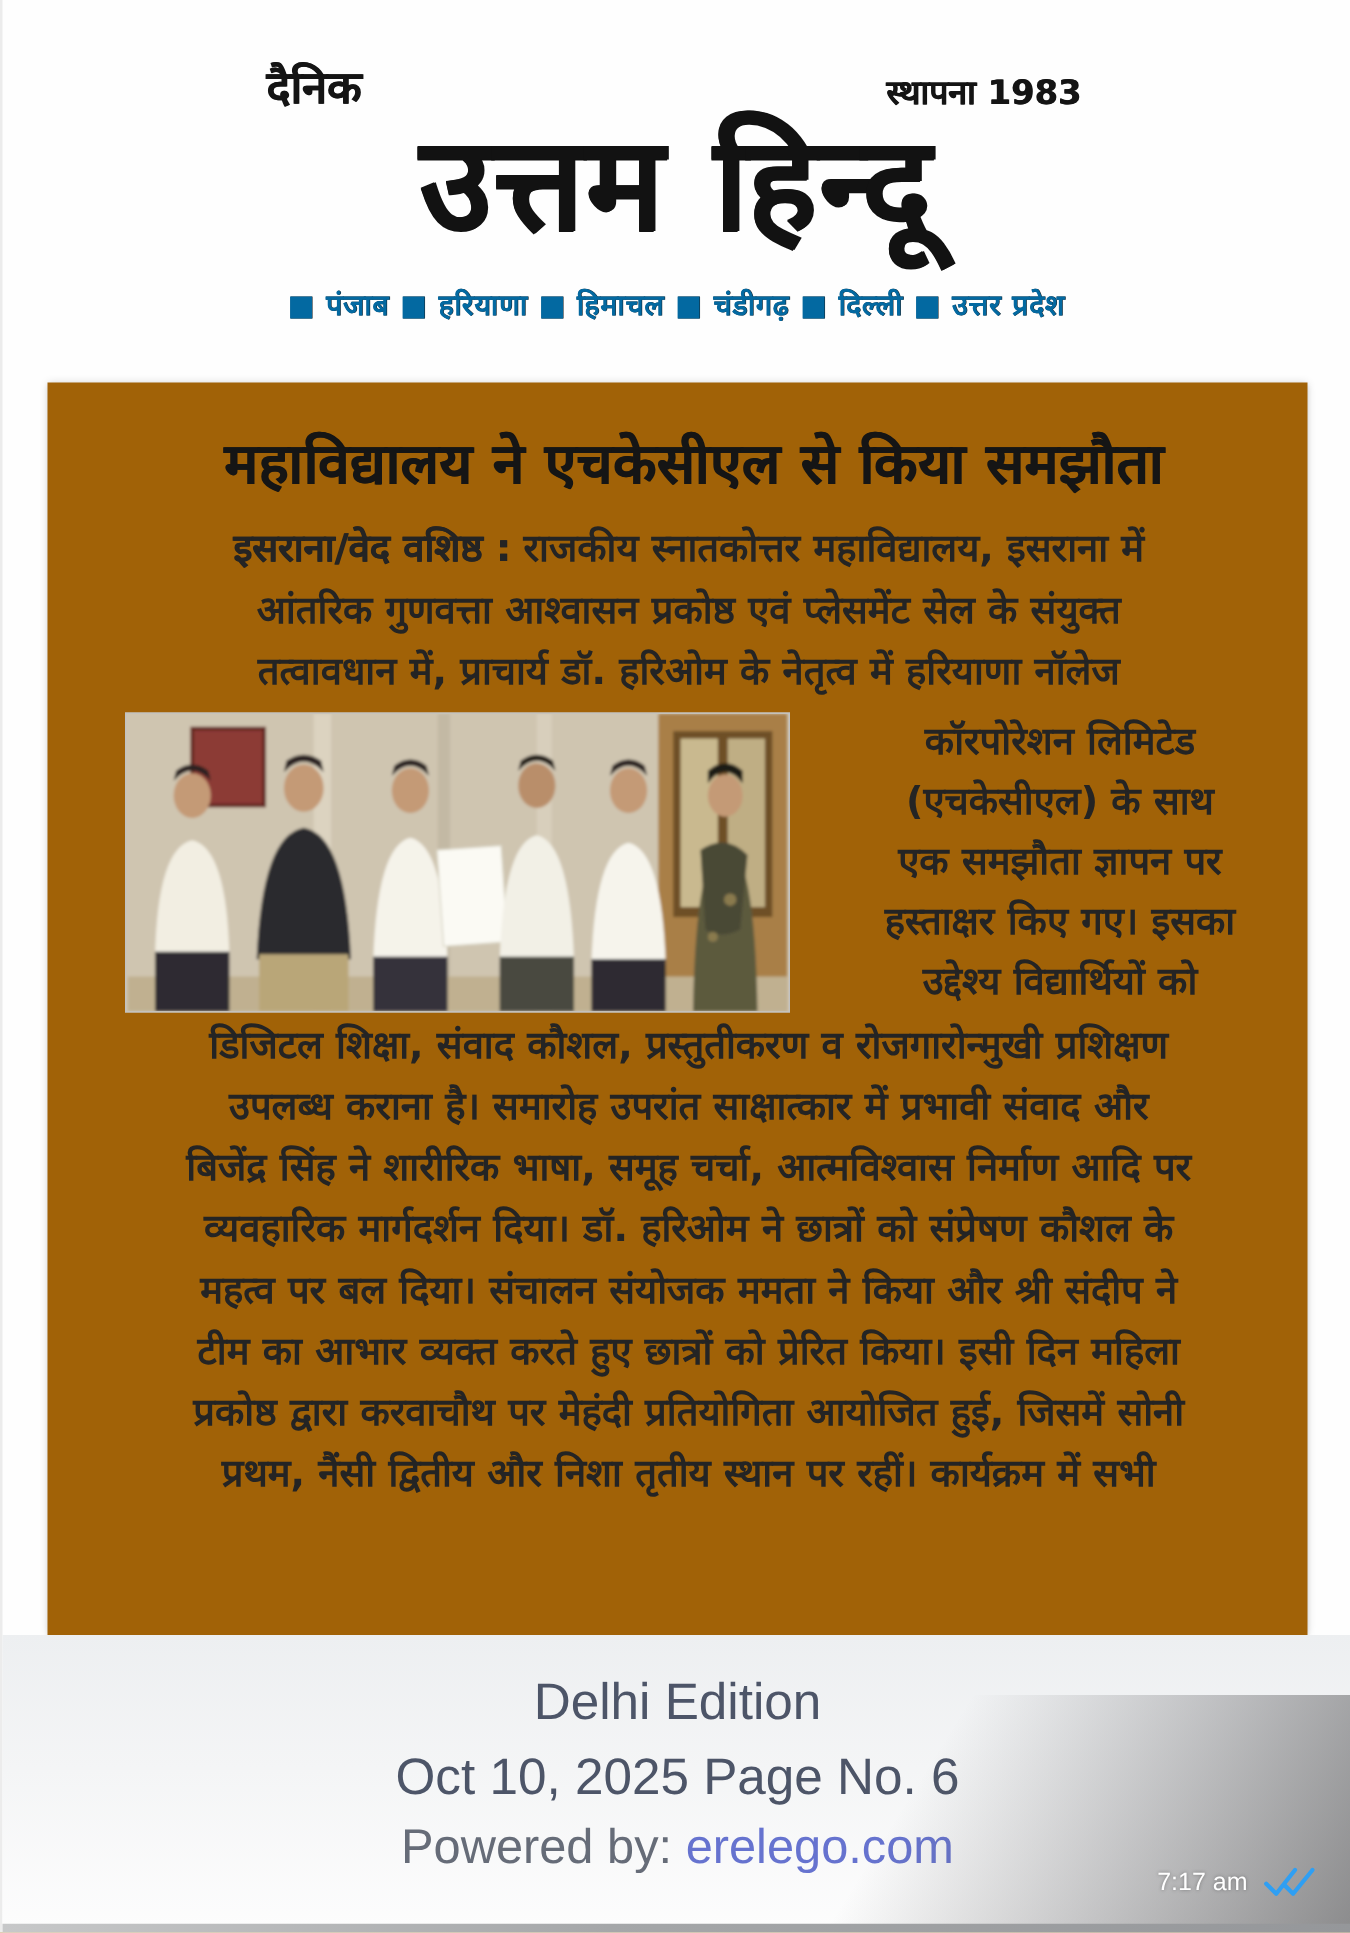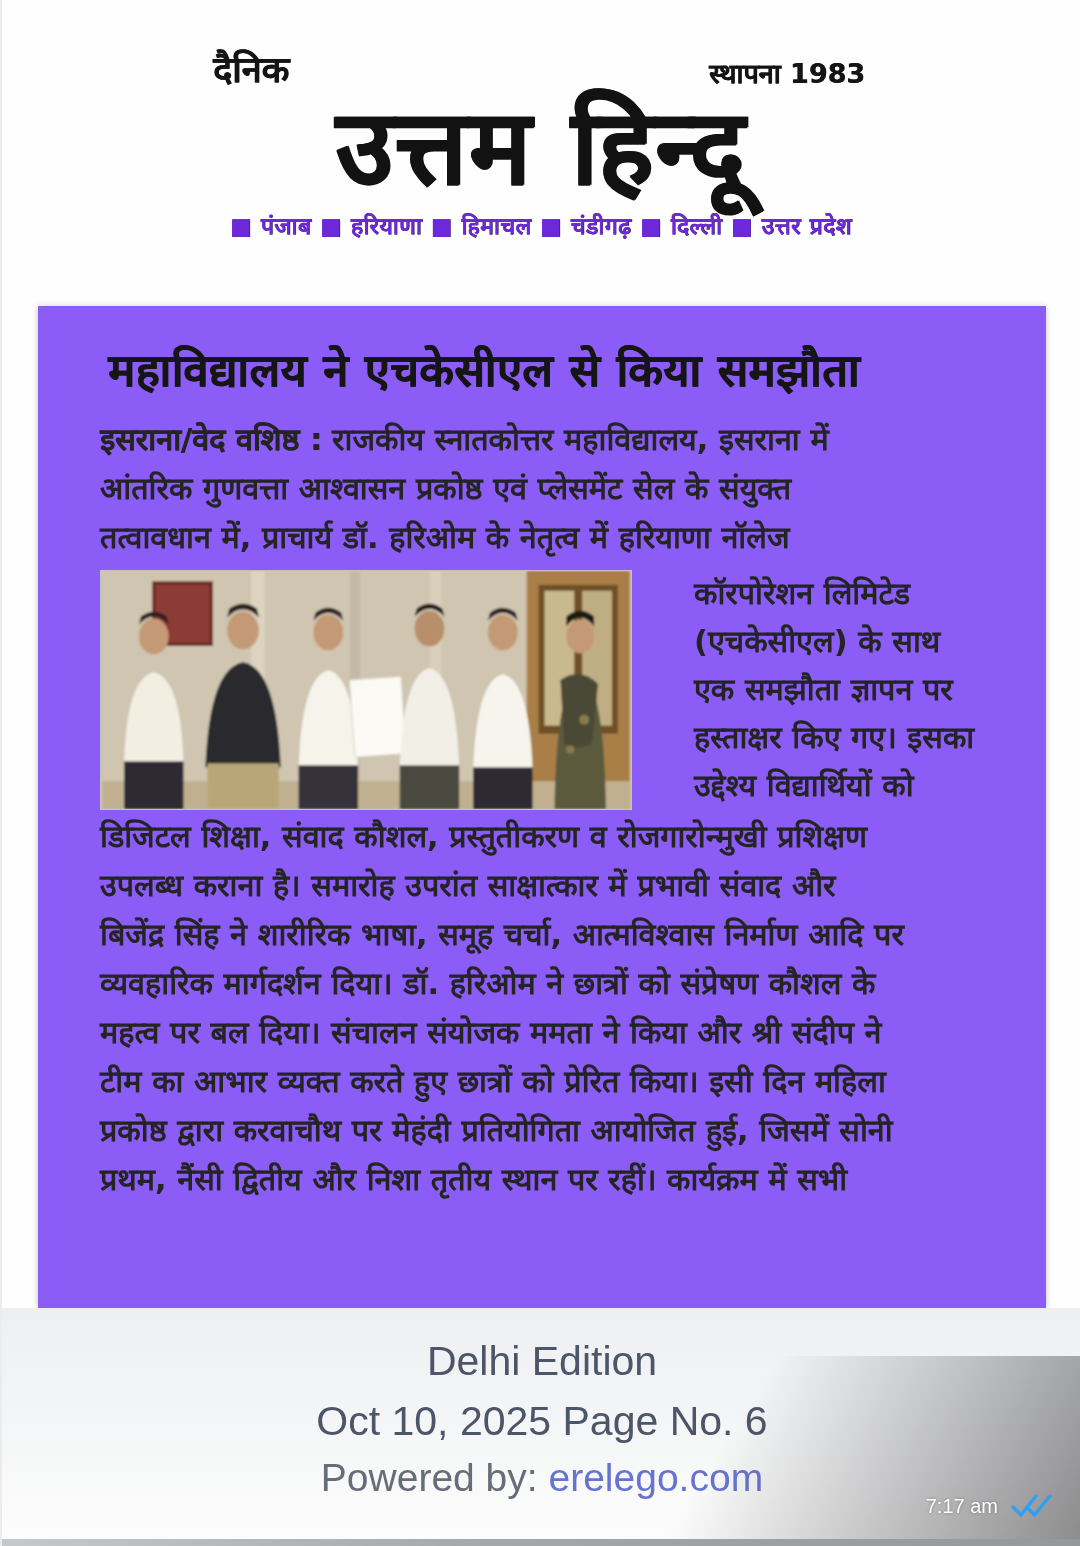--- a/index.html
+++ b/index.html
@@ -22,32 +22,33 @@
   .masthead-top { display:flex; justify-content:space-between; align-items:flex-end; padding:0 6px 0 2px; }
   .edition-label { font-size:36px; font-weight:800; letter-spacing:0; text-shadow:0.6px 0 0 #141414; }
   .established { font-size:27px; font-weight:800; text-shadow:0.5px 0 0 #141414; padding-bottom:2px; }
   .paper-title {
     font-size:104px; font-weight:800; line-height:1.04;
     letter-spacing:2px; color:#121212;
     text-shadow:1.4px 0 0 #121212, 0 0.8px 0 #121212;
     white-space:nowrap;
   }
   .regions {
-    margin-top:8px; font-size:23px; font-weight:800; color:#6d28d9;
+    margin-top:26px; font-size:23px; font-weight:800; color:#0369a1;
     text-shadow:0.4px 0 0 #1a1a1a; letter-spacing:0.5px; white-space:nowrap;
   }
 
   
   .clipping {
     position:absolute; left:36px; top:306px; width:1008px; height:1002px;
-    background:#8b5cf6;
+    background:#a16207;
     box-shadow:0 0 7px rgba(0,0,0,0.16), 0 2px 4px rgba(0,0,0,0.10);
     padding:26px 44px 0 62px;
     color:#1e1e1e;
     overflow:hidden;
+    text-align:center;
   }
   .headline {
     font-size:45px; font-weight:800; color:#151515;
     text-shadow:0.8px 0 0 #151515;
     letter-spacing:0.5px; margin:6px 0 16px 8px; white-space:nowrap;
   }
   .bodytext { font-size:30.5px; font-weight:600; line-height:49px; color:#242424; }
   .bodytext .line { white-space:nowrap; }
   .dateline { font-weight:800; text-shadow:0.5px 0 0 #242424; margin-right:10px; }
 

